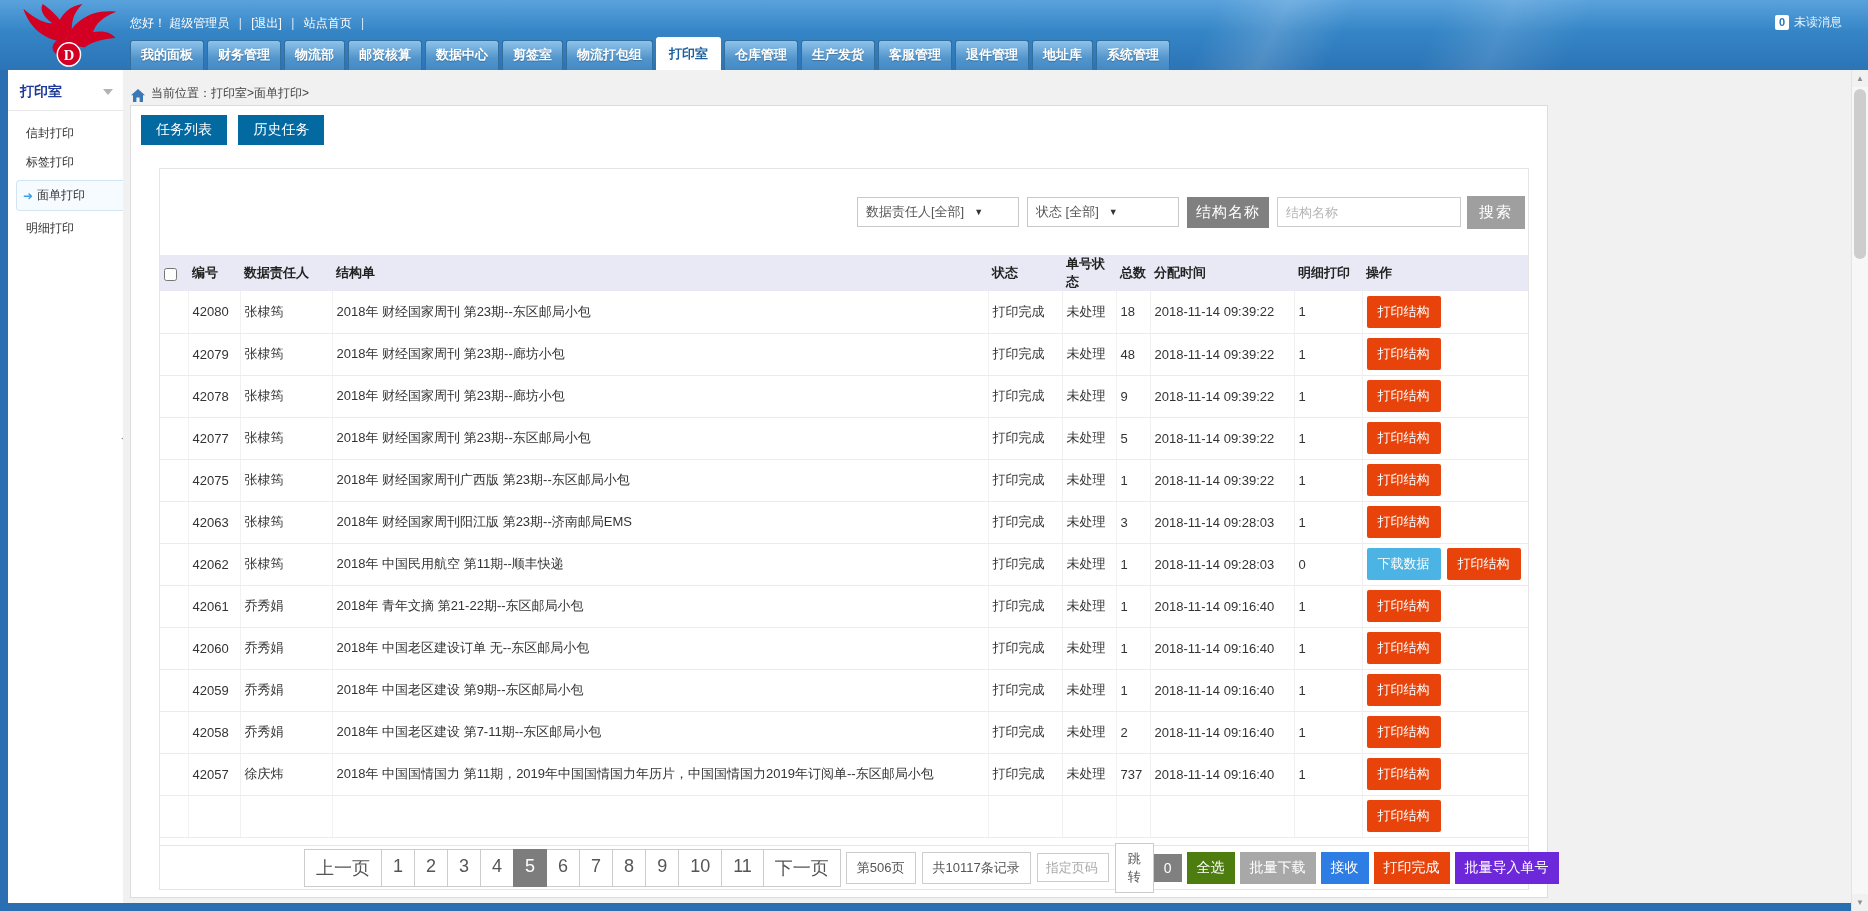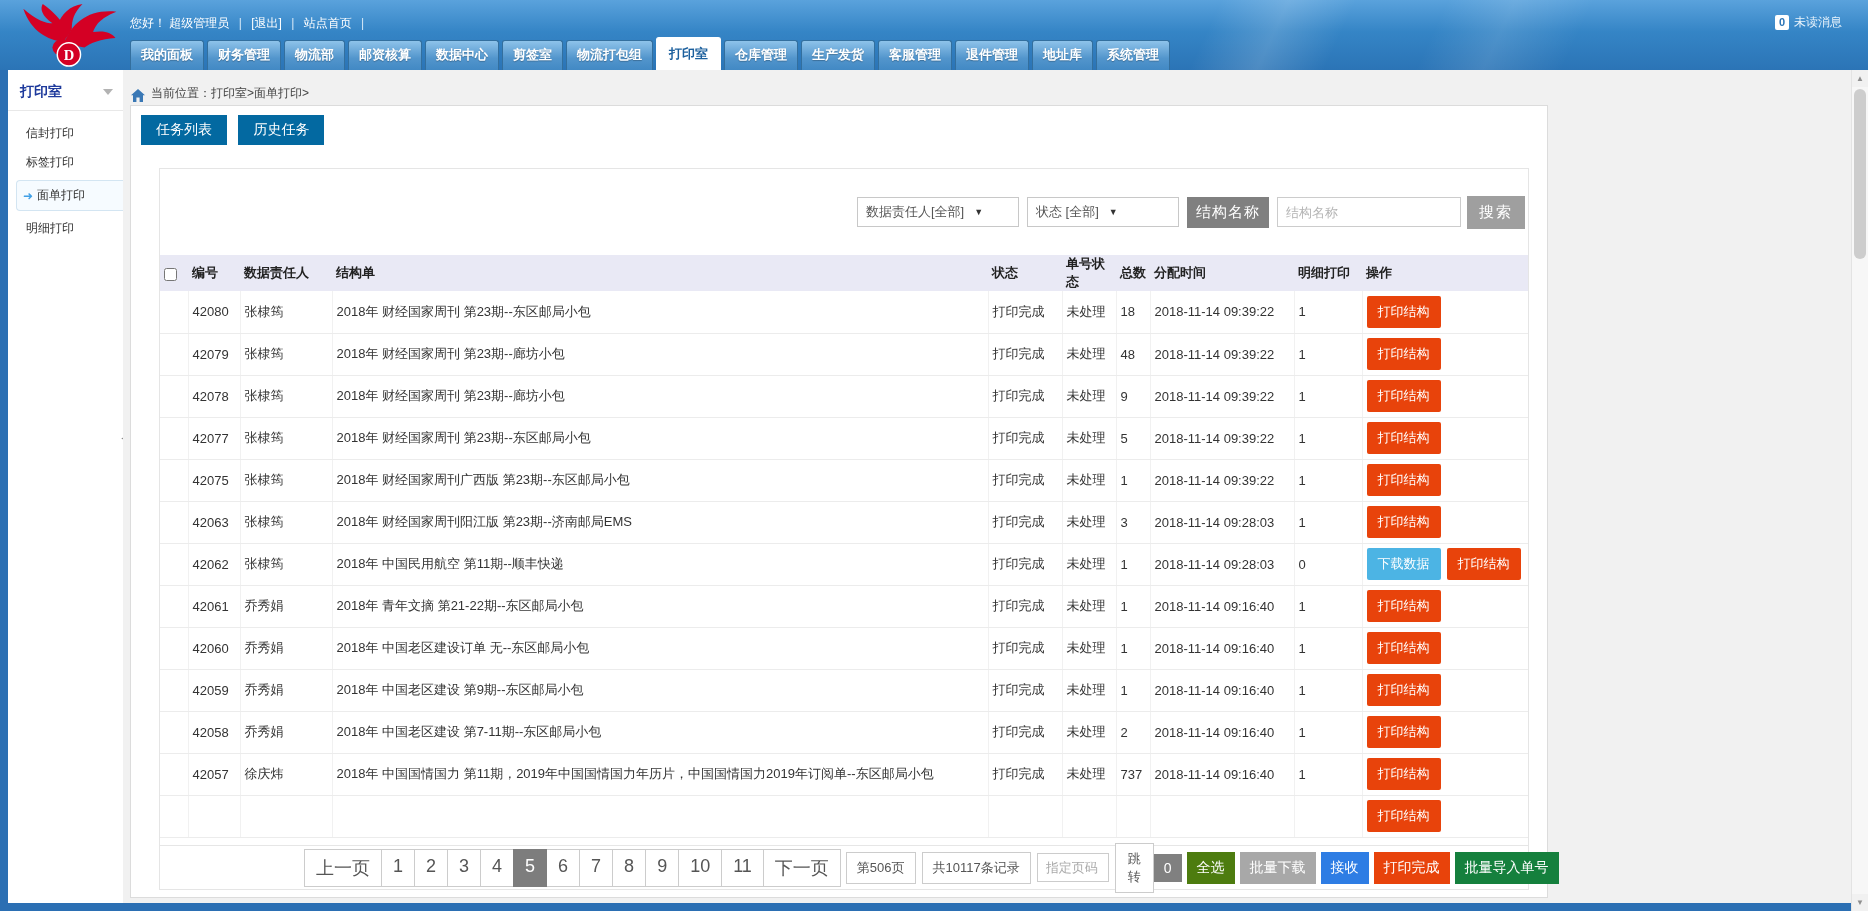--- a/index.html
+++ b/index.html
@@ -405,21 +405,21 @@
         <span class="info-box">共10117条记录</span>
         <input class="goto-input" type="text" placeholder="指定页码" style="">
         <button class="goto-btn">跳转</button>
         <div class="batch">
           <span class="count-box">0</span>
           <span style="display:flex;gap:5px;">
               <button class="batch-btn" style="background: #4d7c0f;">全选</button>
               <button class="batch-btn" style="background: rgb(168, 168, 168);">批量下载</button>
               <button class="batch-btn" style="background: rgb(46, 125, 228);">接收</button>
               <button class="batch-btn" style="background: rgb(232, 67, 11);">打印完成</button>
-              <button class="batch-btn" style="background: #15803d;">批量导入单号</button>
+              <button class="batch-btn" style="background: #6d28d9;">批量导入单号</button>
             </span>
         </div>
       </div>
     </div>
   </div>
 </div>
 
 <div id="scrollbar">
   <div class="sb-arrow sb-up">▲</div>
   <div class="sb-thumb"></div>

